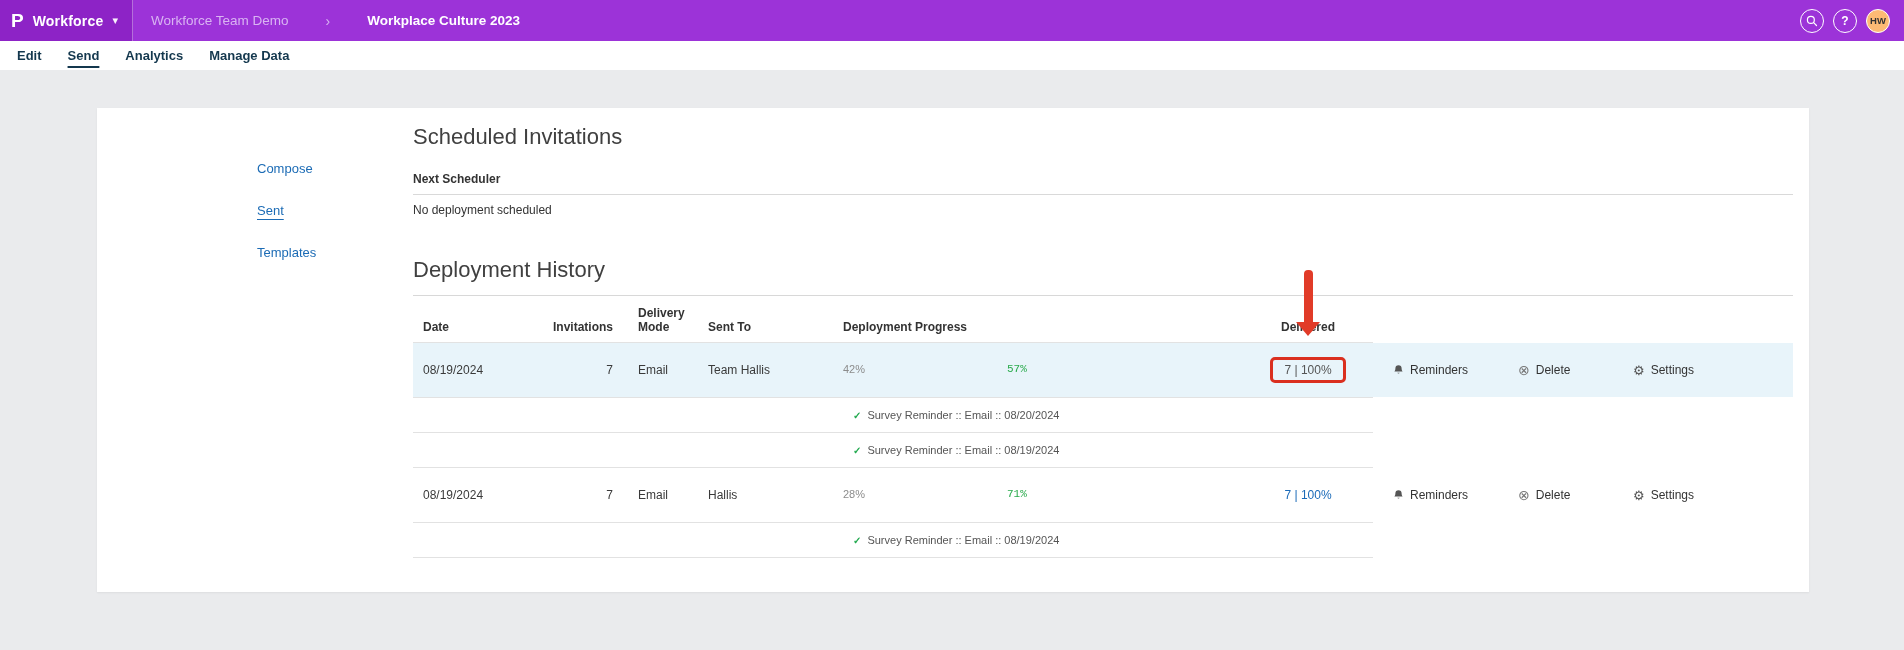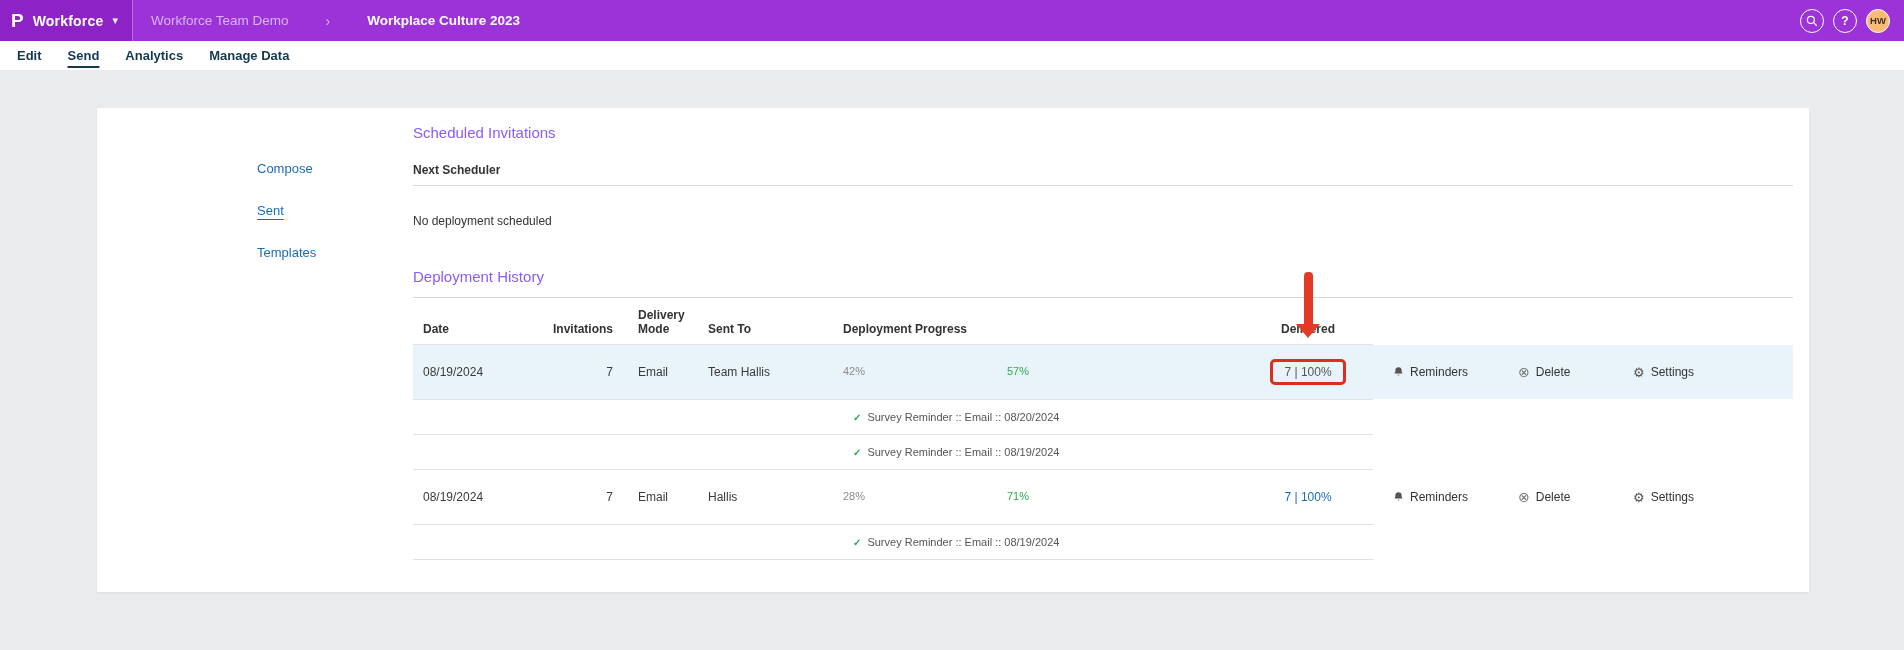--- a/index.html
+++ b/index.html
@@ -52,24 +52,24 @@
     background:#fff; display:flex; box-shadow:0 1px 2px rgba(0,0,0,.06);
   }
   .side { width:316px; padding:53px 0 0 160px; flex:none; }
   .side a {
     display:block; font-size:13px; color:#1b6bb5; text-decoration:none;
     margin-bottom:27px; cursor:pointer;
   }
   .side a.active { text-decoration:underline; text-underline-offset:4px; }
 
   .content { flex:1; padding:16px 16px 0 0; }
-  h2.section { font-size:15px; font-weight:400; color:#8b5cf6; margin:0; }
+  h2.section { font-size:22px; font-weight:400; color:#404040; margin:0; }
   .bold-label { font-size:12px; font-weight:700; color:#333; margin-top:22px; }
   .hline { border:none; border-top:1px solid #d9d9d9; margin:8px 0 0 0; }
-  .empty-text { font-size:12px; color:#333; margin-top:28px; }
+  .empty-text { font-size:12px; color:#333; margin-top:8px; }
   h2.second { margin-top:40px; }
 
   
   .table { margin-top:12px; border-top:1px solid #d8d8d8; position:relative; }
   .thead { display:flex; align-items:flex-end; padding:10px 0 8px 0; font-size:12px; font-weight:700; color:#333; }
   .trow { display:flex; align-items:center; height:54px; font-size:12px; color:#3a3a3a; }
   .row-highlight { background:#e8f4fa; }
   .rline { border-bottom:1px solid #e2e2e2; width:960px; height:0; }
 
   .c-date { width:130px; padding-left:10px; }
@@ -81,21 +81,21 @@
   .c-rem  { width:110px; margin-left:20px; }
   .c-dlt  { width:95px;  margin-left:15px; }
   .c-set  { width:100px; margin-left:20px; }
   .c-rem, .c-dlt, .c-set { display:flex; align-items:center; gap:6px; color:#333; cursor:pointer; }
 
   .pb { display:flex; flex-direction:row; }
   .pb-gray  { width:150px; }
   .pb-green { width:225px; }
   .pb-label { font-size:11px; text-align:center; margin-bottom:3px; }
   .pb-gray  .pb-label { color:#8c8c8c; }
-  .pb-green .pb-label { color:#2bab4d; }
+  .pb-green .pb-label { color:#2bab4d;font-family:Liberation Mono, monospace; }
   .pb-track { height:5px; border-radius:3px; background:#dcdcdc; overflow:hidden; }
   .pb-fill  { height:5px; border-radius:3px; }
   .pb-gray  .pb-fill { background:#8a8a8a; }
   .pb-green .pb-fill { background:#2cb34a; }
 
   .dl-link { color:#1a6ab8; text-decoration:none; cursor:pointer; }
   .hlbox {
     display:inline-block; border:3px solid #da2f1f; border-radius:5px;
     padding:3px 11px; color:#555;
   }

